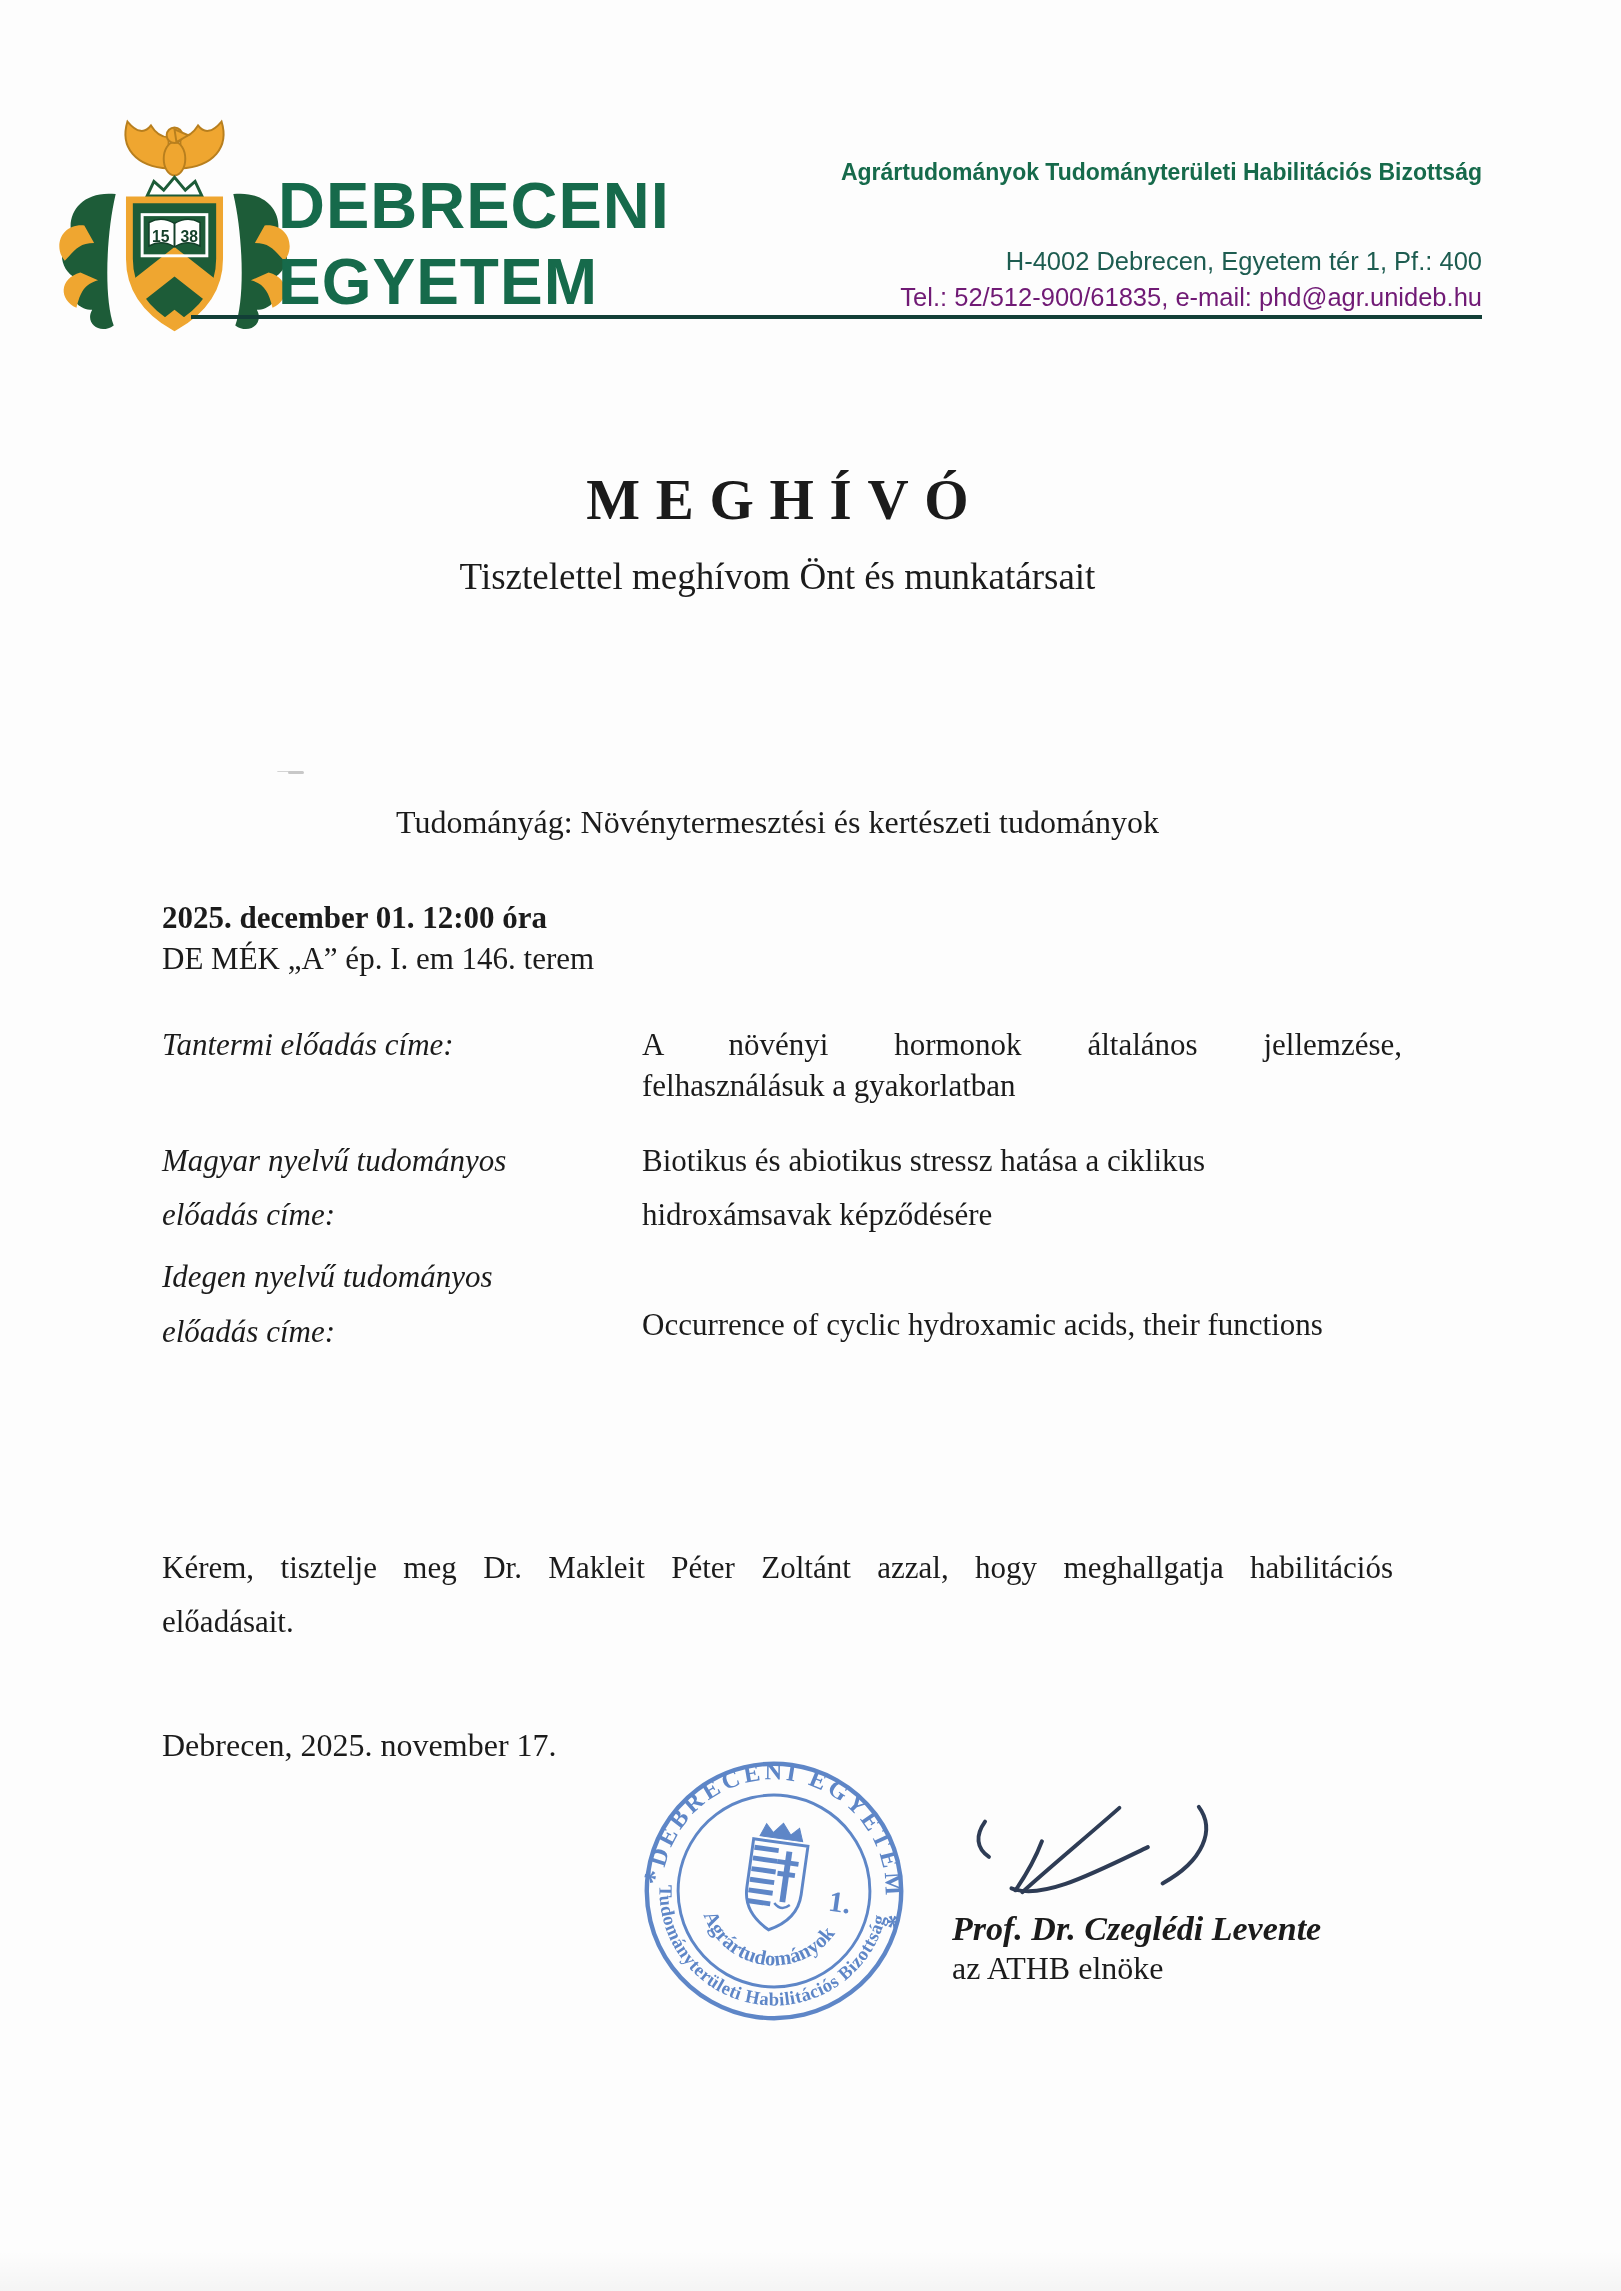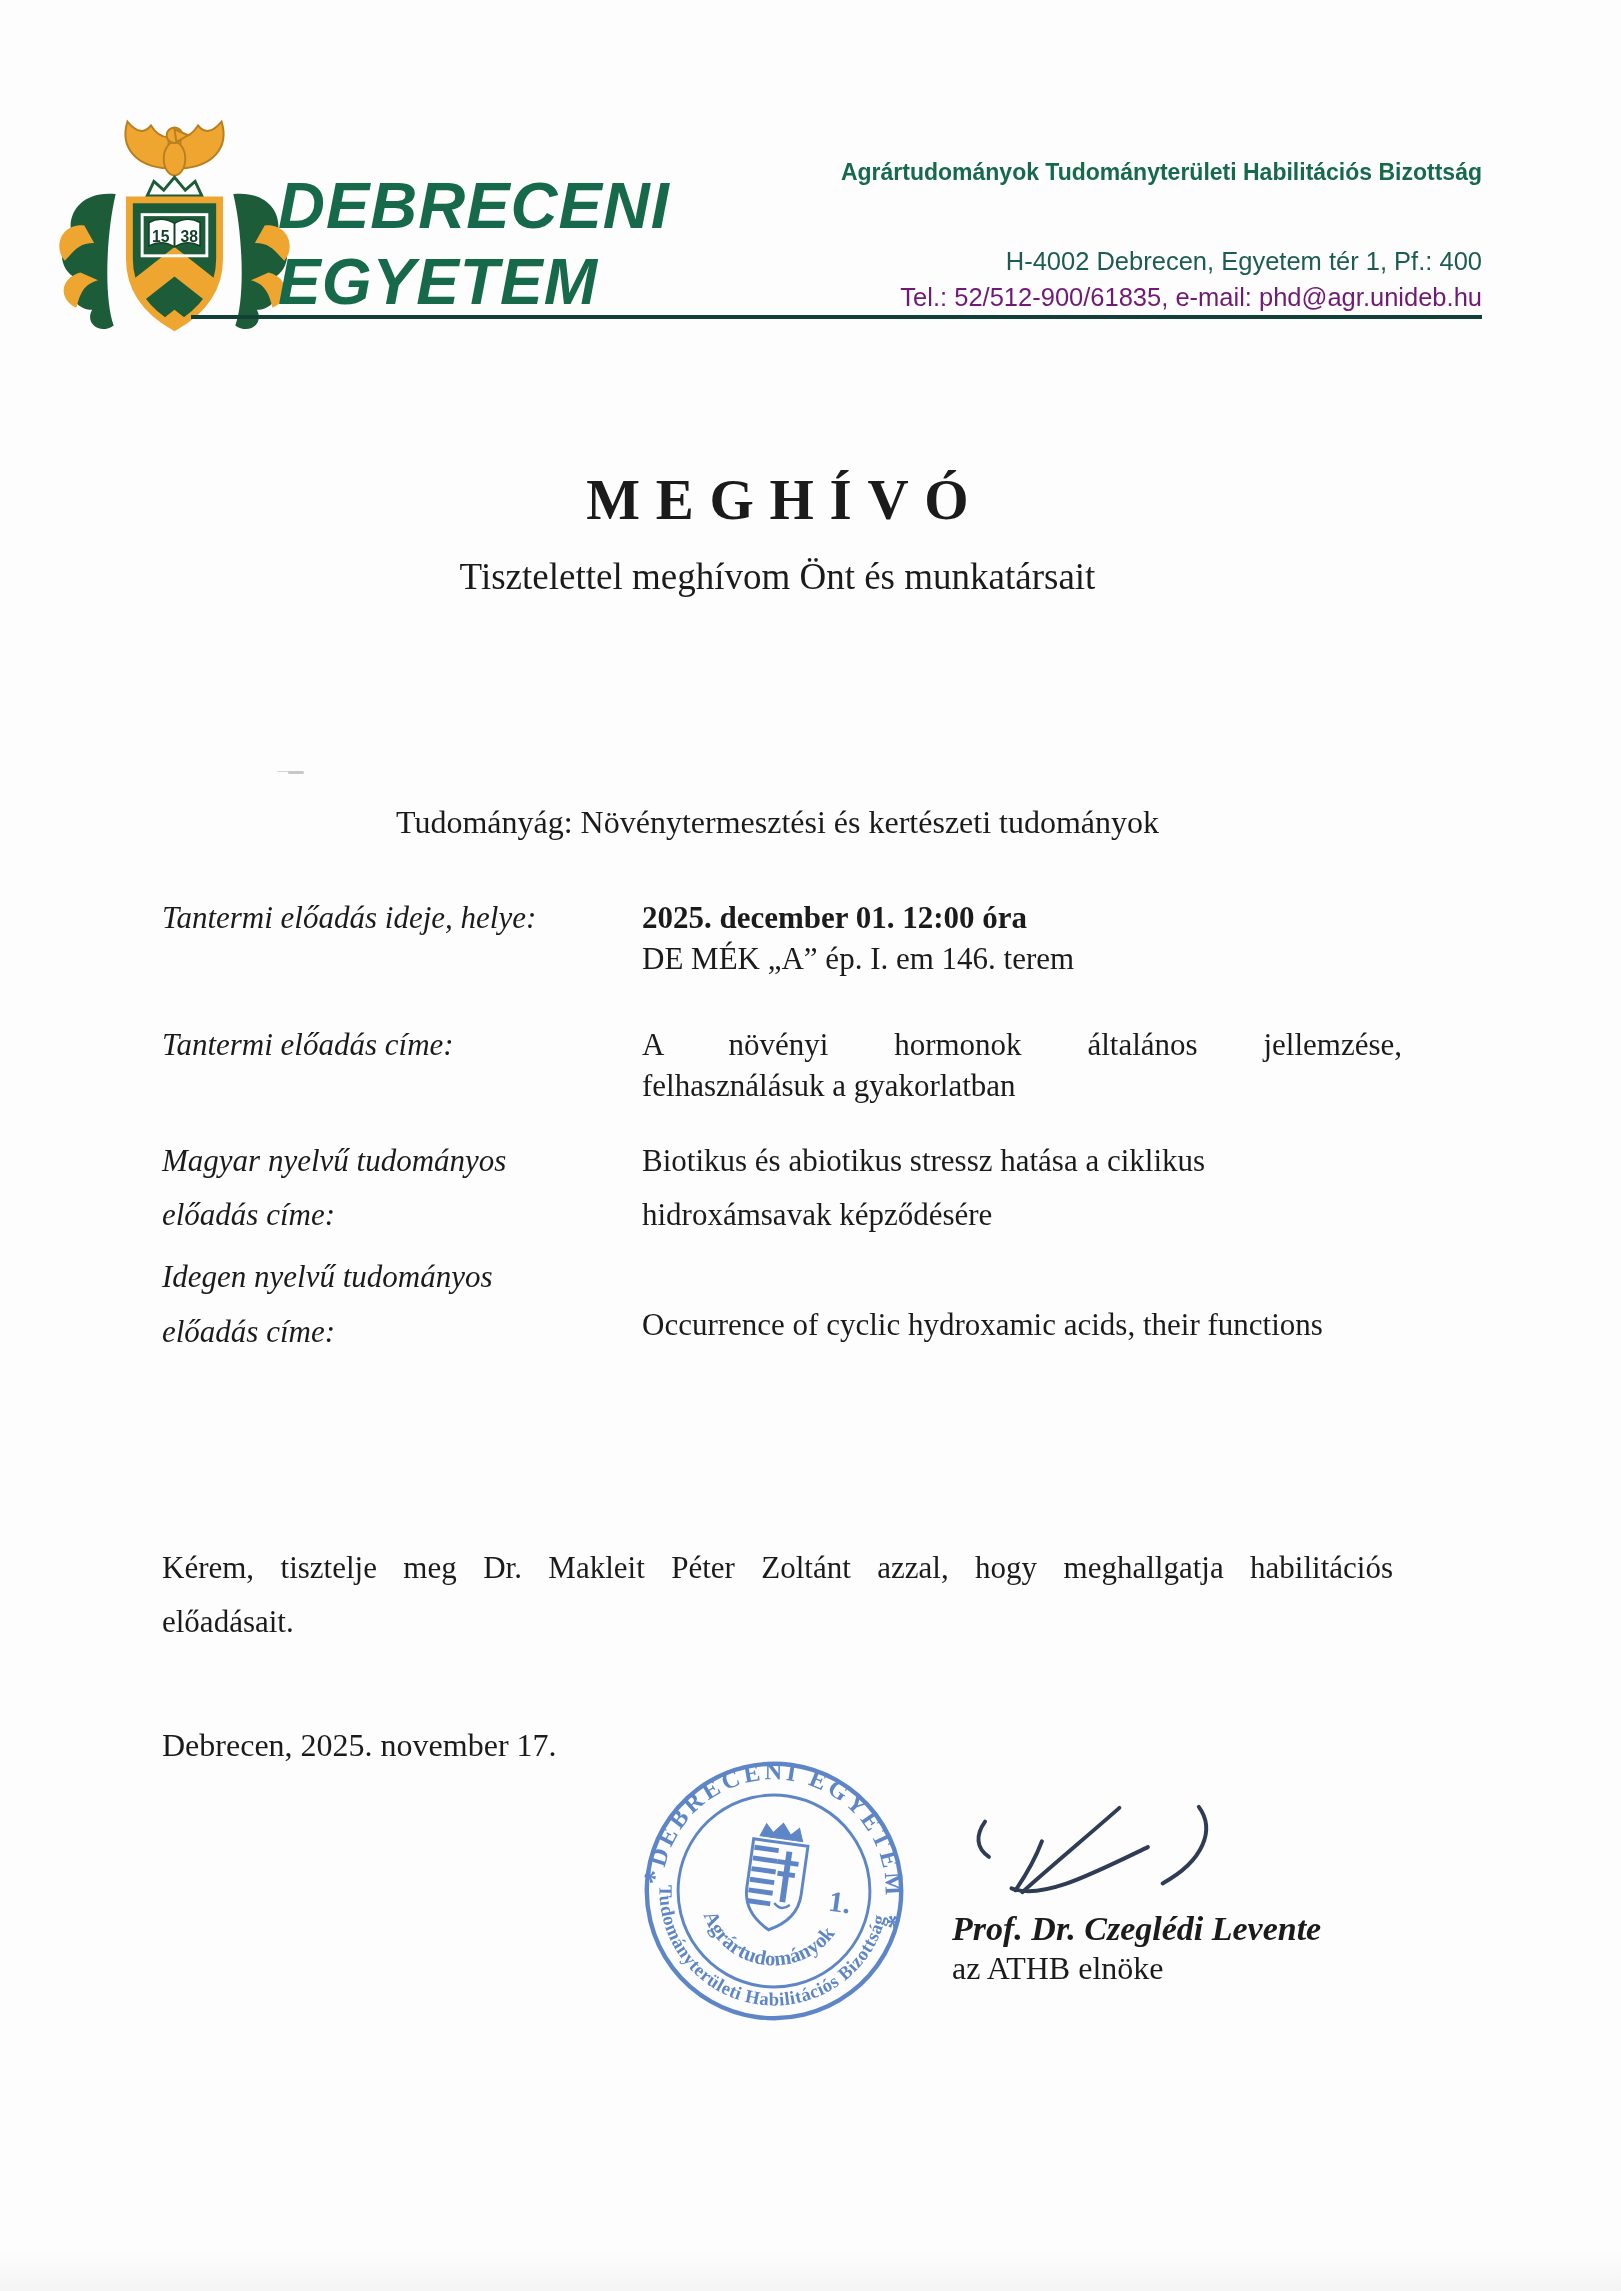--- a/index.html
+++ b/index.html
@@ -7,21 +7,21 @@
     position:relative;width:1621px;height:2292px;margin:0 auto;
     background:#fdfdfd;overflow:hidden;
     font-family:"Liberation Serif","DejaVu Serif",serif;color:#1b1b1b;
   }
   .page::after{content:"";position:absolute;left:0;bottom:0;width:100%;height:41px;
     background:linear-gradient(to bottom,rgba(0,0,0,0),rgba(0,0,0,0.035));pointer-events:none;}
   .abs{position:absolute;}
 
   
   .logo{left:51px;top:106px;width:247px;height:231px;}
-  .univ{left:278px;top:173px;color:#166a4b;font-family:"Liberation Sans","DejaVu Sans",sans-serif;font-weight:bold;line-height:1;font-style:italic;}
+  .univ{left:278px;top:173px;color:#166a4b;font-family:"Liberation Sans","DejaVu Sans",sans-serif;font-weight:bold;line-height:1;}
   .univ .l1{font-size:65px;letter-spacing:1px;}
   .univ .l2{font-size:64px;margin-top:12px;letter-spacing:1px;}
   .hdr-right{right:139px;text-align:right;font-family:"Liberation Sans","DejaVu Sans",sans-serif;}
   .committee{top:159px;font-size:23px;font-weight:bold;color:#166a4b;}
   .addr1{top:247px;font-size:25.5px;color:#1d5c50;}
   .addr2{top:283px;font-size:25.5px;color:#701a75;}
   .rule{left:191px;top:315px;width:1291px;height:3.9px;background:#123f37;}
 
   
   .center{left:162px;width:1231px;text-align:center;}
@@ -107,21 +107,20 @@
   <div class="abs rule"></div>
 
   <div class="abs center title">MEGHÍVÓ</div>
   <div class="abs center salutation">Tisztelettel meghívom Önt és munkatársait</div>
   <div class="abs speck"></div>
   <div class="abs center discipline">Tudományág: Növénytermesztési és kertészeti tudományok</div>
 
   <div class="abs details">
 
     <div class="drow r1">
-      <div class="dlabel">Tantermi előadás ideje, helye:</div>
       <div class="dvalue">
         <div class="vbold">2025. december 01. 12:00 óra</div>
         <div>DE MÉK „A” ép. I. em 146. terem</div>
       </div>
     </div>
 
     <div class="drow r2">
       <div class="dlabel">Tantermi előadás címe:</div>
       <div class="dvalue">
         <div class="jline">A növényi hormonok általános jellemzése,</div>

